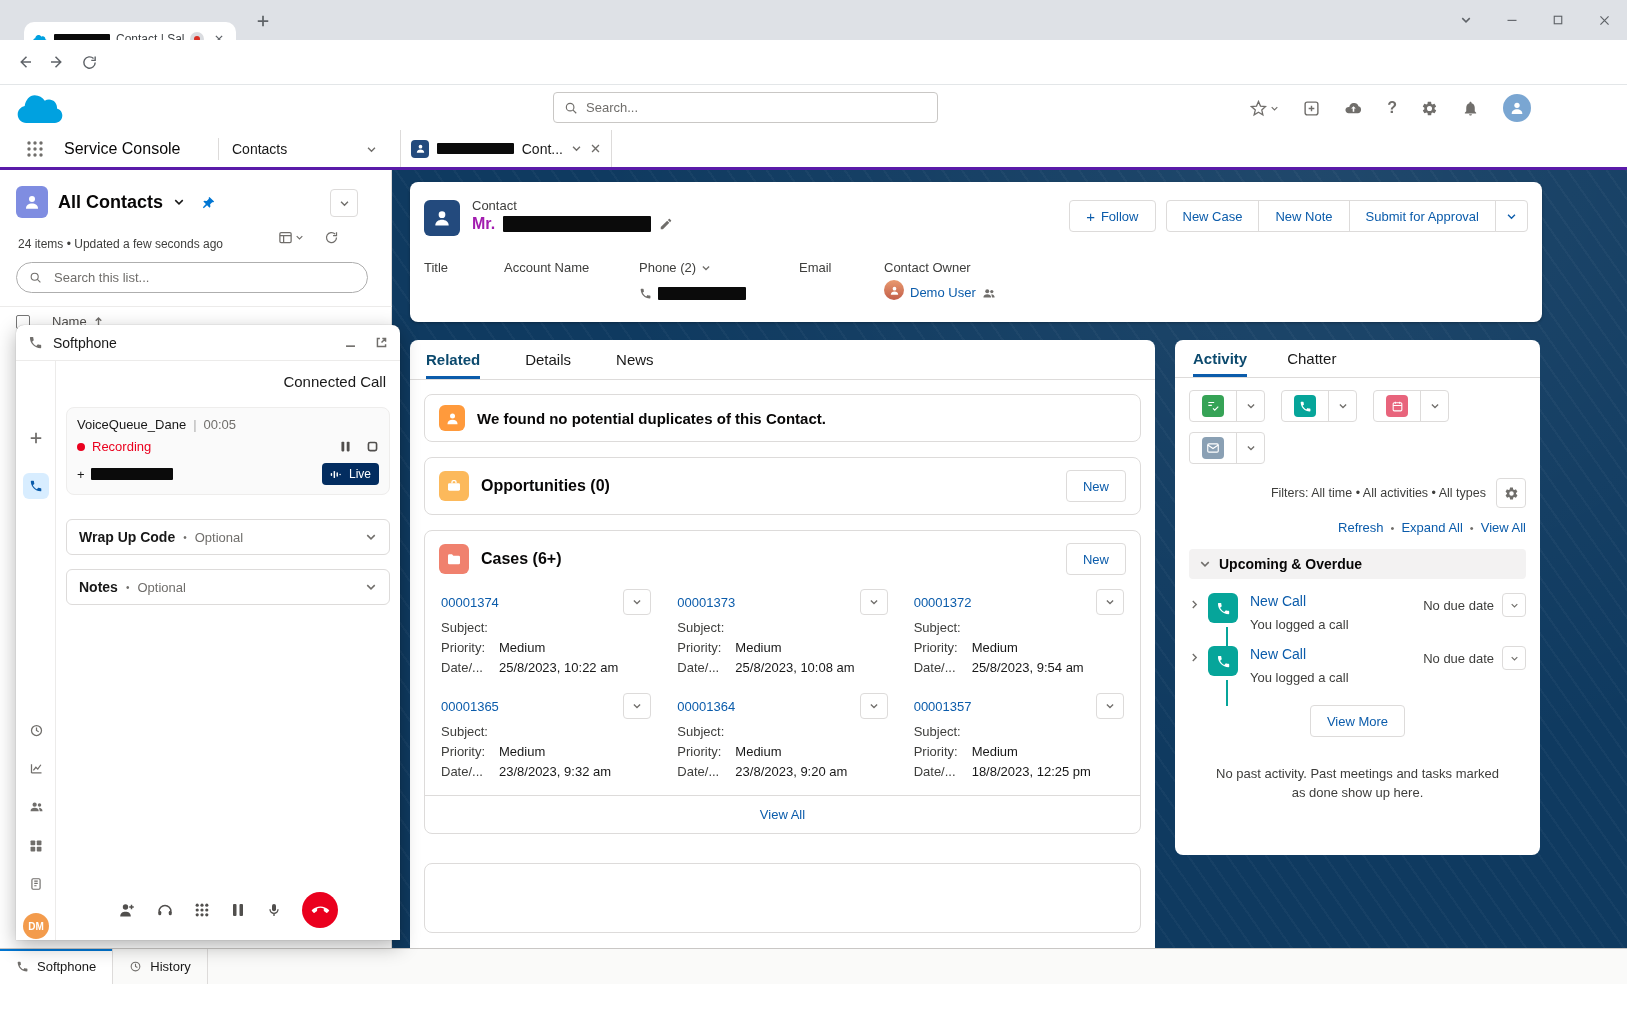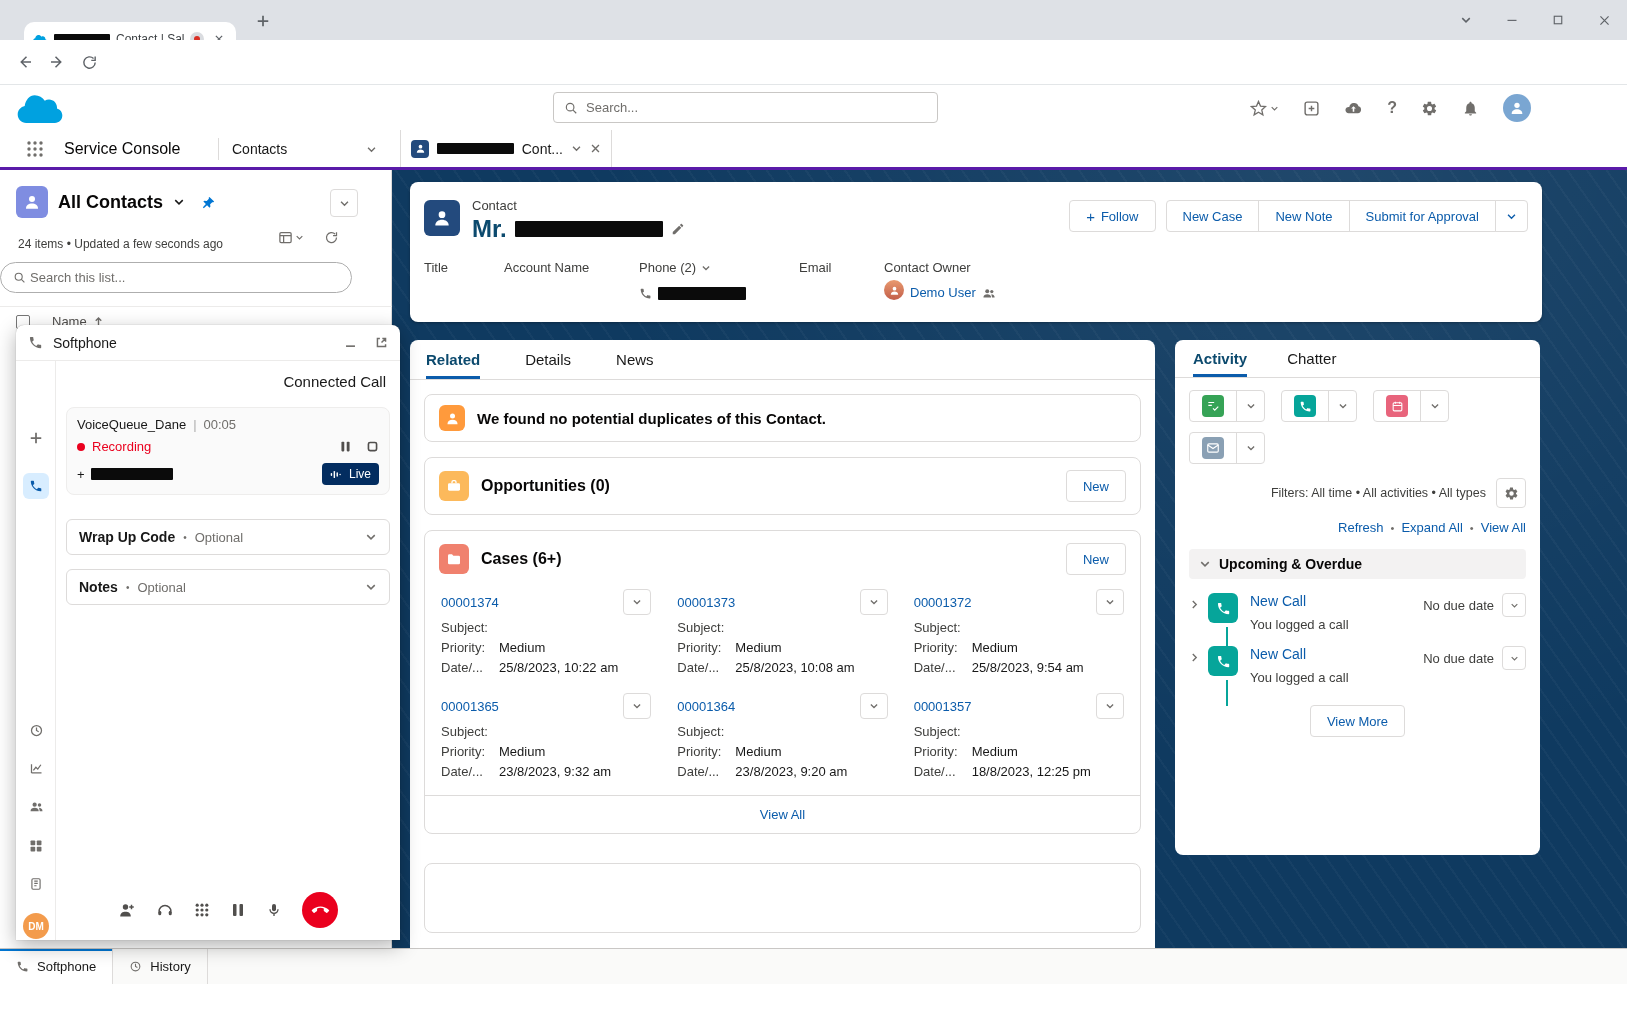--- a/index.html
+++ b/index.html
@@ -69,35 +69,35 @@
 
 
 .lp-row1{position:absolute;left:16px;top:16px;display:flex;align-items:center;gap:10px}
 .lp-obj-ic{width:32px;height:32px;border-radius:6px;background:#7f8de1;color:#fff;display:flex;align-items:center;justify-content:center}
 .lp-title{font-size:18px;font-weight:bold;color:#080707}
 .lp-ddbtn{position:absolute;left:330px;top:19px;width:28px;height:28px;border:1px solid #dddbda;border-radius:4px;background:#fff;
       display:flex;align-items:center;justify-content:center;color:#706e6b}
 .lp-meta{position:absolute;left:18px;top:67px;font-size:12px;color:#3e3e3c}
 .lp-meta-icons{position:absolute;left:278px;top:60px;display:flex;align-items:center;gap:20px;color:#706e6b}
 .lp-meta-icons button{display:flex;align-items:center;gap:2px;background:none;border:none;color:#706e6b}
-.lp-search{position:absolute;left:0;top:92px;width:352px;height:31px;border:1px solid #aeaeae;border-radius:16px;
-      display:flex;align-items:center;gap:4px;padding:0 12px;color:#706e6b}
+.lp-search{position:absolute;left:16px;top:92px;width:352px;height:31px;border:1px solid #aeaeae;border-radius:16px;
+      display:flex;align-items:center;gap:12px;padding:0 12px;color:#706e6b}
 .lp-search input{flex:1;font-size:13px}
 .lp-search input::placeholder{color:#706e6b}
 .lp-thead{position:absolute;left:0;top:136px;width:392px;height:30px;border-top:1px solid #ecebea;
       display:flex;align-items:center;gap:22px;padding:0 16px;color:#514f4d;font-size:13px}
 .cb{width:14px;height:14px;border:1px solid #767676;border-radius:2px;background:#fff}
 .namecol{display:flex;align-items:center;gap:6px}
 
 
 #record{position:absolute;left:18px;top:12px;width:1132px;height:140px;background:#fff;border-radius:8px;box-shadow:0 1px 3px rgba(0,0,0,.3)}
 .rec-ic{position:absolute;left:14px;top:18px;width:36px;height:36px;border-radius:6px;background:#234a7d;color:#fff;display:flex;align-items:center;justify-content:center}
 .rec-entity{position:absolute;left:62px;top:16px;font-size:13px;color:#3e3e3c}
 .rec-name{position:absolute;left:62px;top:33px;display:flex;align-items:center;gap:8px}
-.rec-name b{font-size:24px;color:#0c4a6e}
+.rec-name b{font-size:16px;color:#a21caf}
 .rec-actions{position:absolute;right:14px;top:18px;display:flex;align-items:center;gap:10px}
 .btn{display:inline-flex;align-items:center;justify-content:center;gap:6px;height:32px;padding:0 16px;
      border:1px solid #dddbda;border-radius:4px;background:#fff;color:#0b5cab;font-size:13px}
 .btn-group{display:flex}
 .btn-group .btn{border-radius:0;margin-left:-1px}
 .btn-group .btn:first-child{border-radius:4px 0 0 4px;margin-left:0}
 .btn-group .btn:last-child{border-radius:0 4px 4px 0;padding:0 10px}
 .rec-fields{position:absolute;left:14px;top:78px;right:14px;display:flex}
 .field{display:flex;flex-direction:column;gap:7px}
 .f-label{font-size:13px;color:#3e3e3c;display:flex;align-items:center;gap:5px}
@@ -924,20 +924,21 @@
                   <svg class="ic" width="9" height="9" viewBox="0 0 16 16" stroke="currentColor" stroke-width="2" fill="none">
                     <path d="M3 5.5l5 5 5-5"></path>
                   </svg>
                 </button>
           </span>
         </div>
 
         <div class="viewmorerow">
           <button class="btn">View More</button>
         </div>
+        <div class="emptymsg">No past activity. Past meetings and tasks marked as done show up here.</div>
       </div>
     </aside>
 
   </div>
 </div>
 
 <div id="softphone">
   <div class="sp-header">
     <span style="color:#706e6b">
       <svg class="ic" width="15" height="15" viewBox="0 0 24 24" fill="currentColor">

